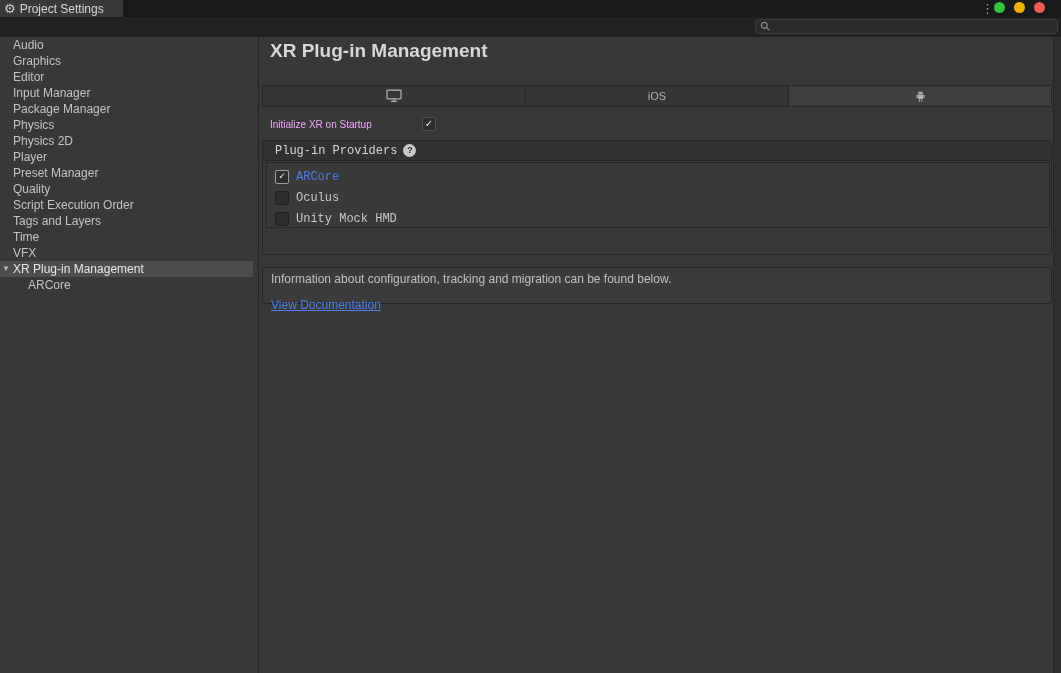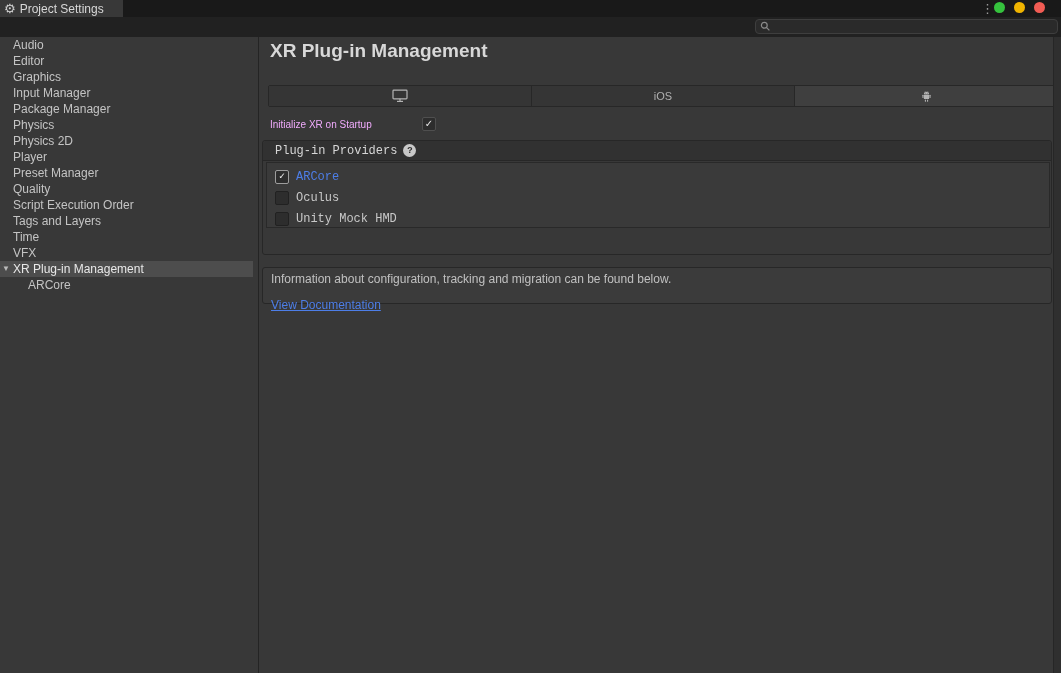--- a/index.html
+++ b/index.html
@@ -32,21 +32,21 @@
   .side-item { height:16px; line-height:16px; font-size:12px; color:#c4c4c4;
     padding-left:13px; white-space:nowrap; cursor:default; position:relative; }
   .side-item.selected { background:#4d4d4d; color:#e8e8e8; width:253px; }
   .side-item.child { padding-left:28px; }
   .foldout { position:absolute; left:2px; top:0; font-size:8px; color:#bababa; line-height:16px; }
 
   
   .content { position:absolute; left:260px; top:37px; width:793px; height:636px; background:#383838; }
   .page-title { position:absolute; left:10px; top:3px; font-size:19px; font-weight:bold; color:#d8d8d8; }
 
-  .tabbar { position:absolute; left:8px; top:48px; width:790px; height:22px; display:flex;
+  .tabbar { position:absolute; left:2px; top:48px; width:790px; height:22px; display:flex;
     border:1px solid #272727; border-radius:2px; background:#353535; }
   .ptab { flex:1; display:flex; align-items:center; justify-content:center;
     border-right:1px solid #272727; background:#353535; }
   .ptab:last-child { border-right:none; }
   .ptab.selected { background:#3f3f3f; }
   .ptab-label { font-size:11px; color:#b0b0b0; }
 
   .init-row { position:absolute; left:10px; top:79px; height:16px; display:flex; align-items:center; }
   .init-label { font-size:10px; color:#f0abfc; width:152px; }
   .checkbox { display:inline-flex; width:14px; height:14px; background:#2d2d2d;
@@ -98,22 +98,22 @@
         <circle cx="4.3" cy="4.3" r="2.9" fill="none" stroke="#8a8a8a" stroke-width="1.2"></circle>
         <line x1="6.6" y1="6.6" x2="9.4" y2="9.4" stroke="#8a8a8a" stroke-width="1.2"></line>
       </svg>
       <input value="" placeholder="" style="">
     </div>
   </div>
 
   <div class="sidebar">
     <div>
         <div class="side-item"><span>Audio</span></div>
+        <div class="side-item"><span>Graphics</span></div>
         <div class="side-item"><span>Editor</span></div>
-        <div class="side-item"><span>Graphics</span></div>
         <div class="side-item"><span>Input Manager</span></div>
         <div class="side-item"><span>Package Manager</span></div>
         <div class="side-item"><span>Physics</span></div>
         <div class="side-item"><span>Physics 2D</span></div>
         <div class="side-item"><span>Player</span></div>
         <div class="side-item"><span>Preset Manager</span></div>
         <div class="side-item"><span>Quality</span></div>
         <div class="side-item"><span>Script Execution Order</span></div>
         <div class="side-item"><span>Tags and Layers</span></div>
         <div class="side-item"><span>Time</span></div>

